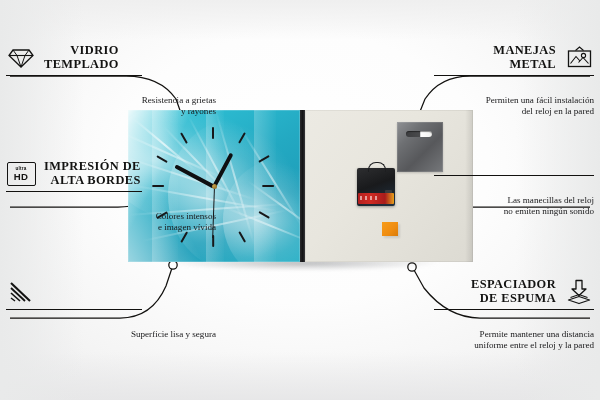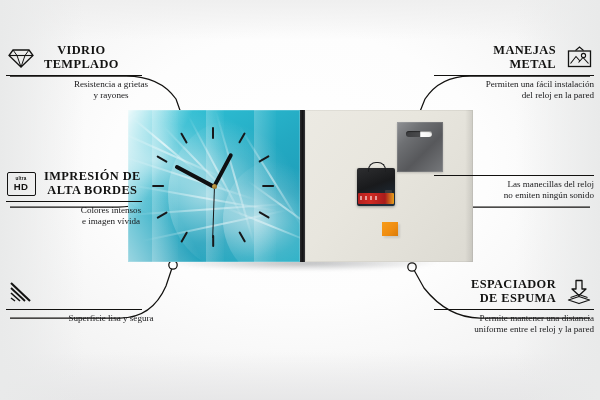--- a/index.html
+++ b/index.html
@@ -222,21 +222,21 @@
     height: 5px;
     border-radius: 50%;
     background: radial-gradient(circle at 35% 35%, #caa24a, #7c5f1e);
   }
 
   
   .feature {
     position: absolute;
     width: 210px;
   }
-  .feature.left  { left: 6px;  text-align: center; }
+  .feature.left  { left: 6px;  text-align: right; }
   .feature.right { left: 384px; text-align: right; width: 210px; }
 
   .feat-head {
     display: flex;
     align-items: center;
     gap: 8px;
   }
   .feature.right .feat-head {
     flex-direction: row-reverse;
     align-items: center;
@@ -258,38 +258,38 @@
     letter-spacing: 0.4px;
     color: #131312;
     white-space: pre-line;
   }
   .feat-rule {
     height: 1.25px;
     background: #12110f;
     margin-top: 3px;
   }
   .feat-desc {
-    margin-top: 3px;
+    margin-top: 19px;
     font-family: "Liberation Serif", serif;
     font-size: 9.1px;
     line-height: 11.2px;
     color: #18181a;
     white-space: pre-line;
   }
 
   
   #feat-vidrio   .feat-rule { width: 136px; }
   #feat-impresion .feat-rule { width: 136px; }
   #feat-bordes   .feat-rule { width: 136px; }
   #feat-manejas  .feat-rule { width: 160px; margin-left: auto; }
   #feat-mecanismo .feat-rule { width: 160px; margin-left: auto; }
   #feat-espaciador .feat-rule { width: 160px; margin-left: auto; }
 
   #feat-vidrio    { top: 44px; }
-  #feat-impresion { top: 170px; }
+  #feat-impresion { top: 160px; }
   #feat-bordes    { top: 278px; }
   #feat-manejas   { top: 44px; }
   #feat-mecanismo { top: 172px; }
   #feat-espaciador{ top: 278px; }
 
   .hd-badge {
     width: 27px;
     height: 22px;
     border: 1.5px solid #131312;
     border-radius: 2px;

